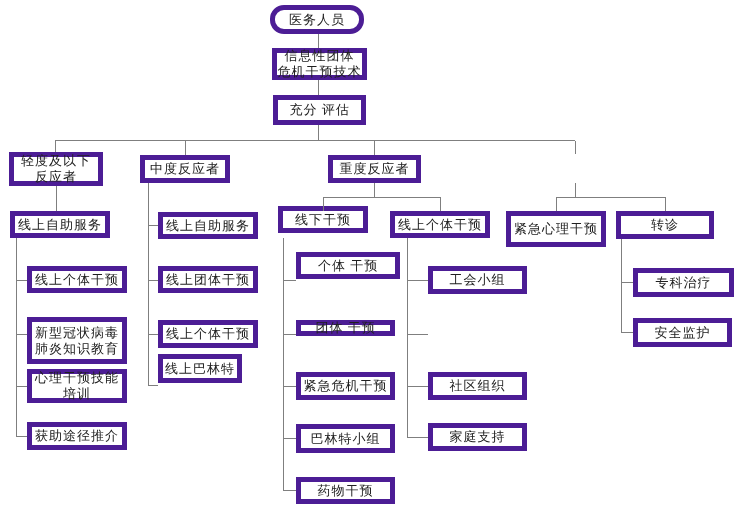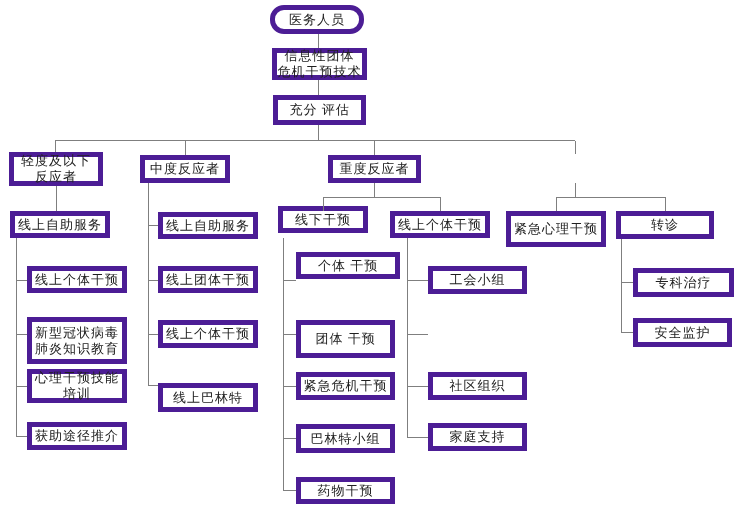--- a/index.html
+++ b/index.html
@@ -44,24 +44,24 @@
 
   <div class="node" style="left:27px;top:266px;width:100px;height:27px">线上个体干预</div>
   <div class="node" style="left:27px;top:317px;width:100px;height:47px">新型冠状病毒
 肺炎知识教育</div>
   <div class="node" style="left:27px;top:369px;width:100px;height:34px">心理干预技能
 培训</div>
   <div class="node" style="left:27px;top:422px;width:100px;height:28px">获助途径推介</div>
 
   <div class="node" style="left:158px;top:266px;width:100px;height:27px">线上团体干预</div>
   <div class="node" style="left:158px;top:320px;width:100px;height:28px">线上个体干预</div>
-  <div class="node" style="left:158px;top:383px;width:100px;height:29px">线上巴林特</div>
+  <div class="node" style="left:158px;top:354px;width:84px;height:29px">线上巴林特</div>
 
   <div class="node" style="left:296px;top:252px;width:104px;height:27px">个体 干预</div>
-  <div class="node" style="left:296px;top:320px;width:99px;height:38px">团体 干预</div>
+  <div class="node" style="left:296px;top:320px;width:99px;height:16px">团体 干预</div>
   <div class="node" style="left:296px;top:372px;width:99px;height:28px">紧急危机干预</div>
   <div class="node" style="left:296px;top:424px;width:99px;height:29px">巴林特小组</div>
   <div class="node" style="left:296px;top:477px;width:99px;height:27px">药物干预</div>
 
   <div class="node" style="left:428px;top:266px;width:99px;height:28px">工会小组</div>
   <div class="node" style="left:428px;top:372px;width:99px;height:28px">社区组织</div>
   <div class="node" style="left:428px;top:423px;width:99px;height:28px">家庭支持</div>
 
   <div class="node" style="left:633px;top:268px;width:101px;height:29px">专科治疗</div>
   <div class="node" style="left:633px;top:318px;width:99px;height:29px">安全监护</div>

